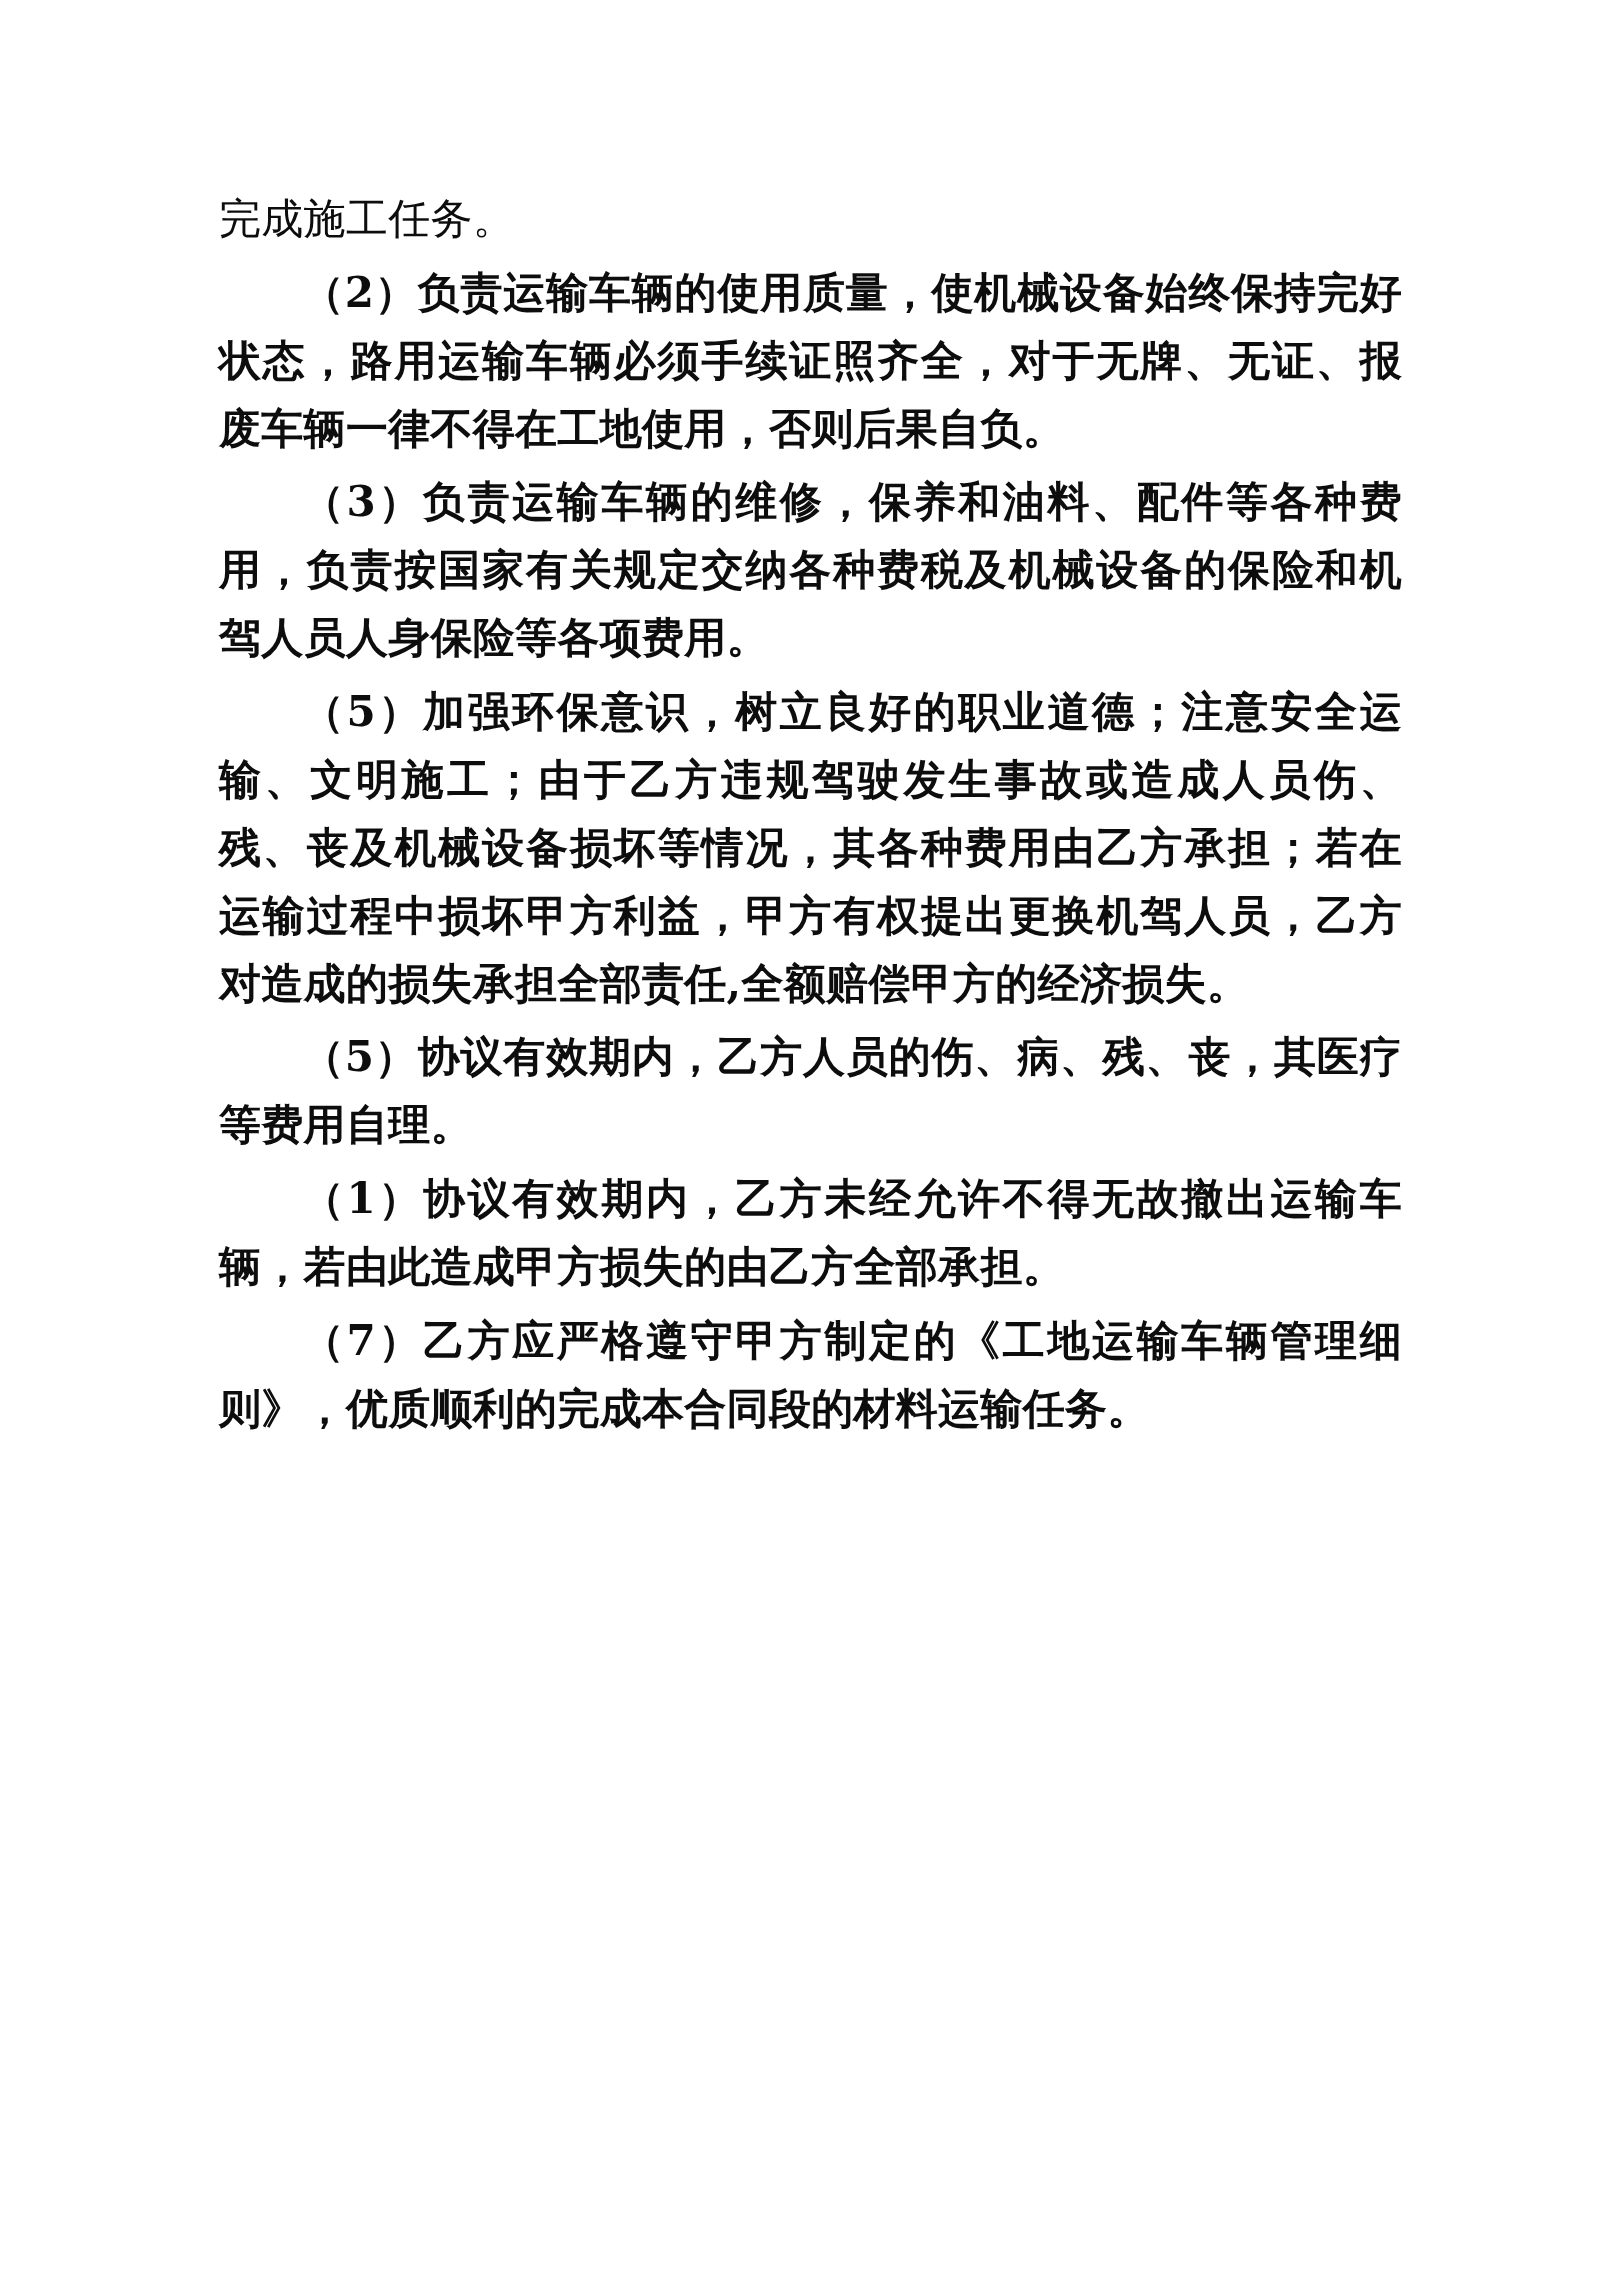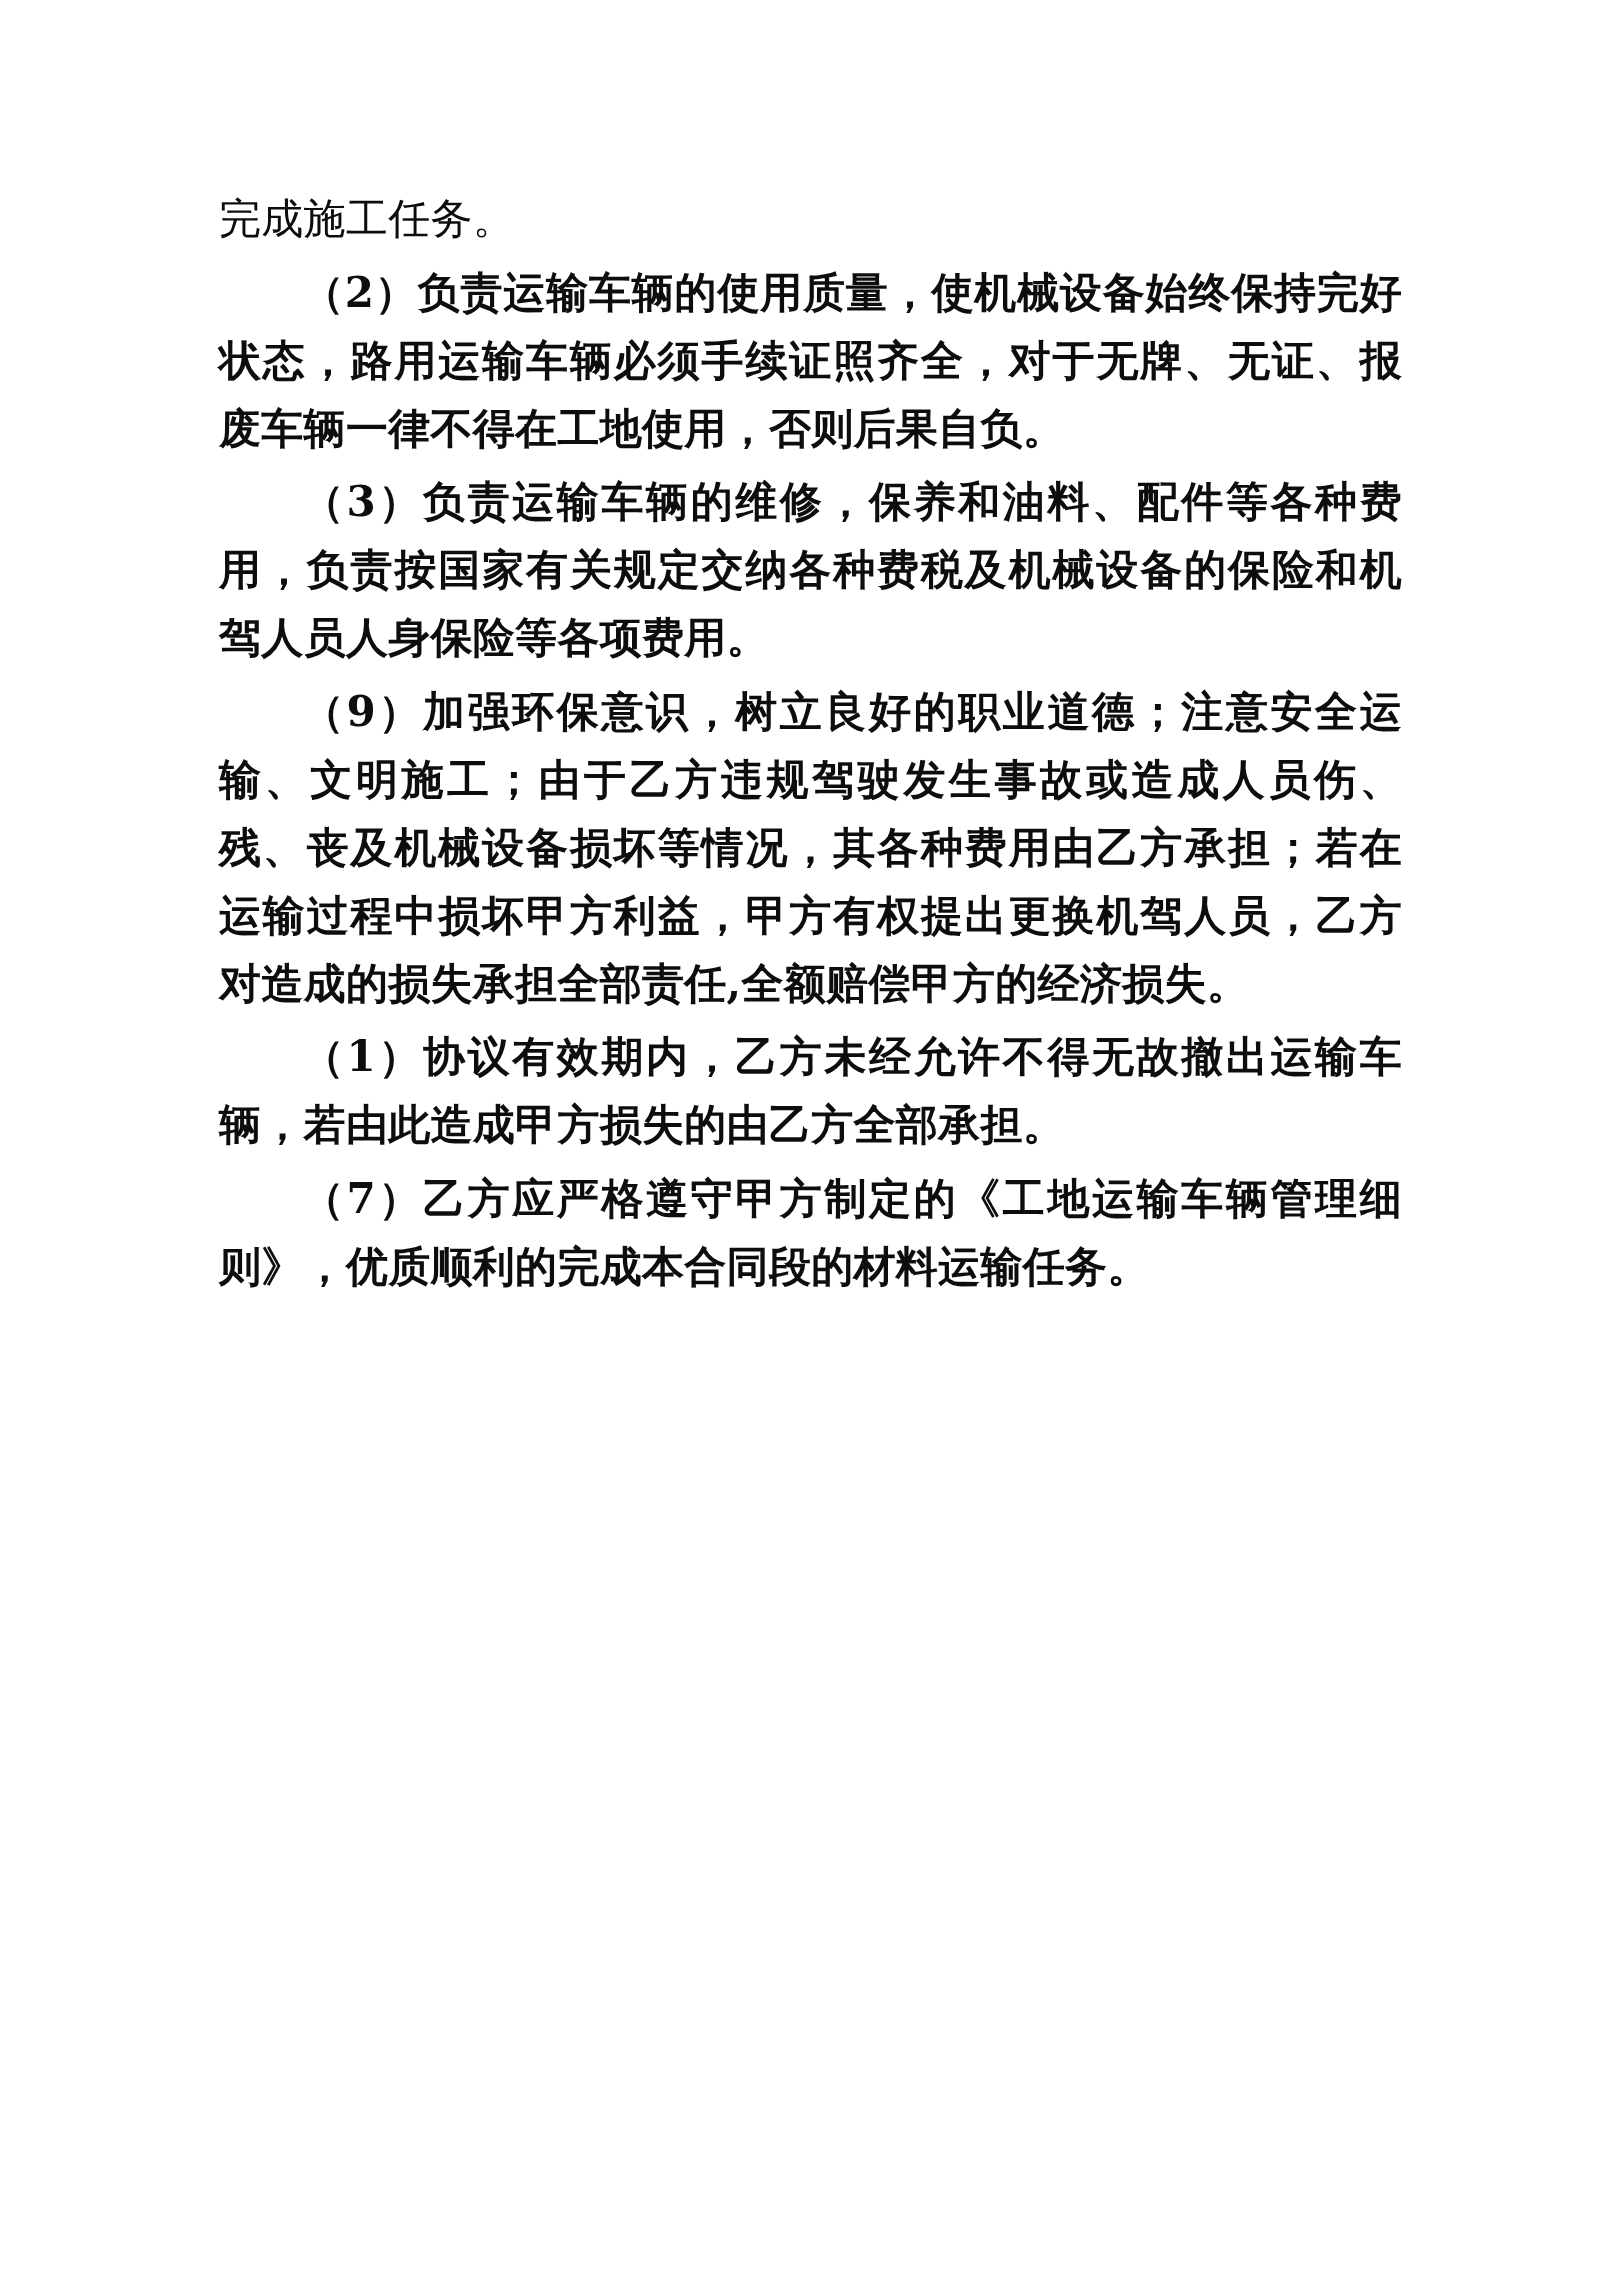--- a/index.html
+++ b/index.html
@@ -51,22 +51,23 @@
 
 <div class="page">
   <div class="page-inner">
 
     <p class="para first">完成施工任务。</p>
 
     <p class="para indent">（2）负责运输车辆的使用质量，使机械设备始终保持完好状态，路用运输车辆必须手续证照齐全，对于无牌、无证、报废车辆一律不得在工地使用，否则后果自负。</p>
 
     <p class="para indent">（3）负责运输车辆的维修，保养和油料、配件等各种费用，负责按国家有关规定交纳各种费税及机械设备的保险和机驾人员人身保险等各项费用。</p>
 
-    <p class="para indent">（9）加强环保意识，树立良好的职业道德；注意安全运输、文明施工；由于乙方违规驾驶发生事故或造成人员伤、残、丧及机械设备损坏等情况，其各种费用由乙方承担；若在运输过程中损坏甲方利益，甲方有权提出更换机驾人员，乙方对造成的损失承担全部责任,全额赔偿甲方的经济损失。</p>
+    <p class="para indent">（5）加强环保意识，树立良好的职业道德；注意安全运输、文明施工；由于乙方违规驾驶发生事故或造成人员伤、残、丧及机械设备损坏等情况，其各种费用由乙方承担；若在运输过程中损坏甲方利益，甲方有权提出更换机驾人员，乙方对造成的损失承担全部责任,全额赔偿甲方的经济损失。</p>
 
+    <p class="para indent">（5）协议有效期内，乙方人员的伤、病、残、丧，其医疗等费用自理。</p>
 
     <p class="para indent">（1）协议有效期内，乙方未经允许不得无故撤出运输车辆，若由此造成甲方损失的由乙方全部承担。</p>
 
     <p class="para indent">（7）乙方应严格遵守甲方制定的《工地运输车辆管理细则》，优质顺利的完成本合同段的材料运输任务。</p>
 
 
 
   </div>
 </div>
 

